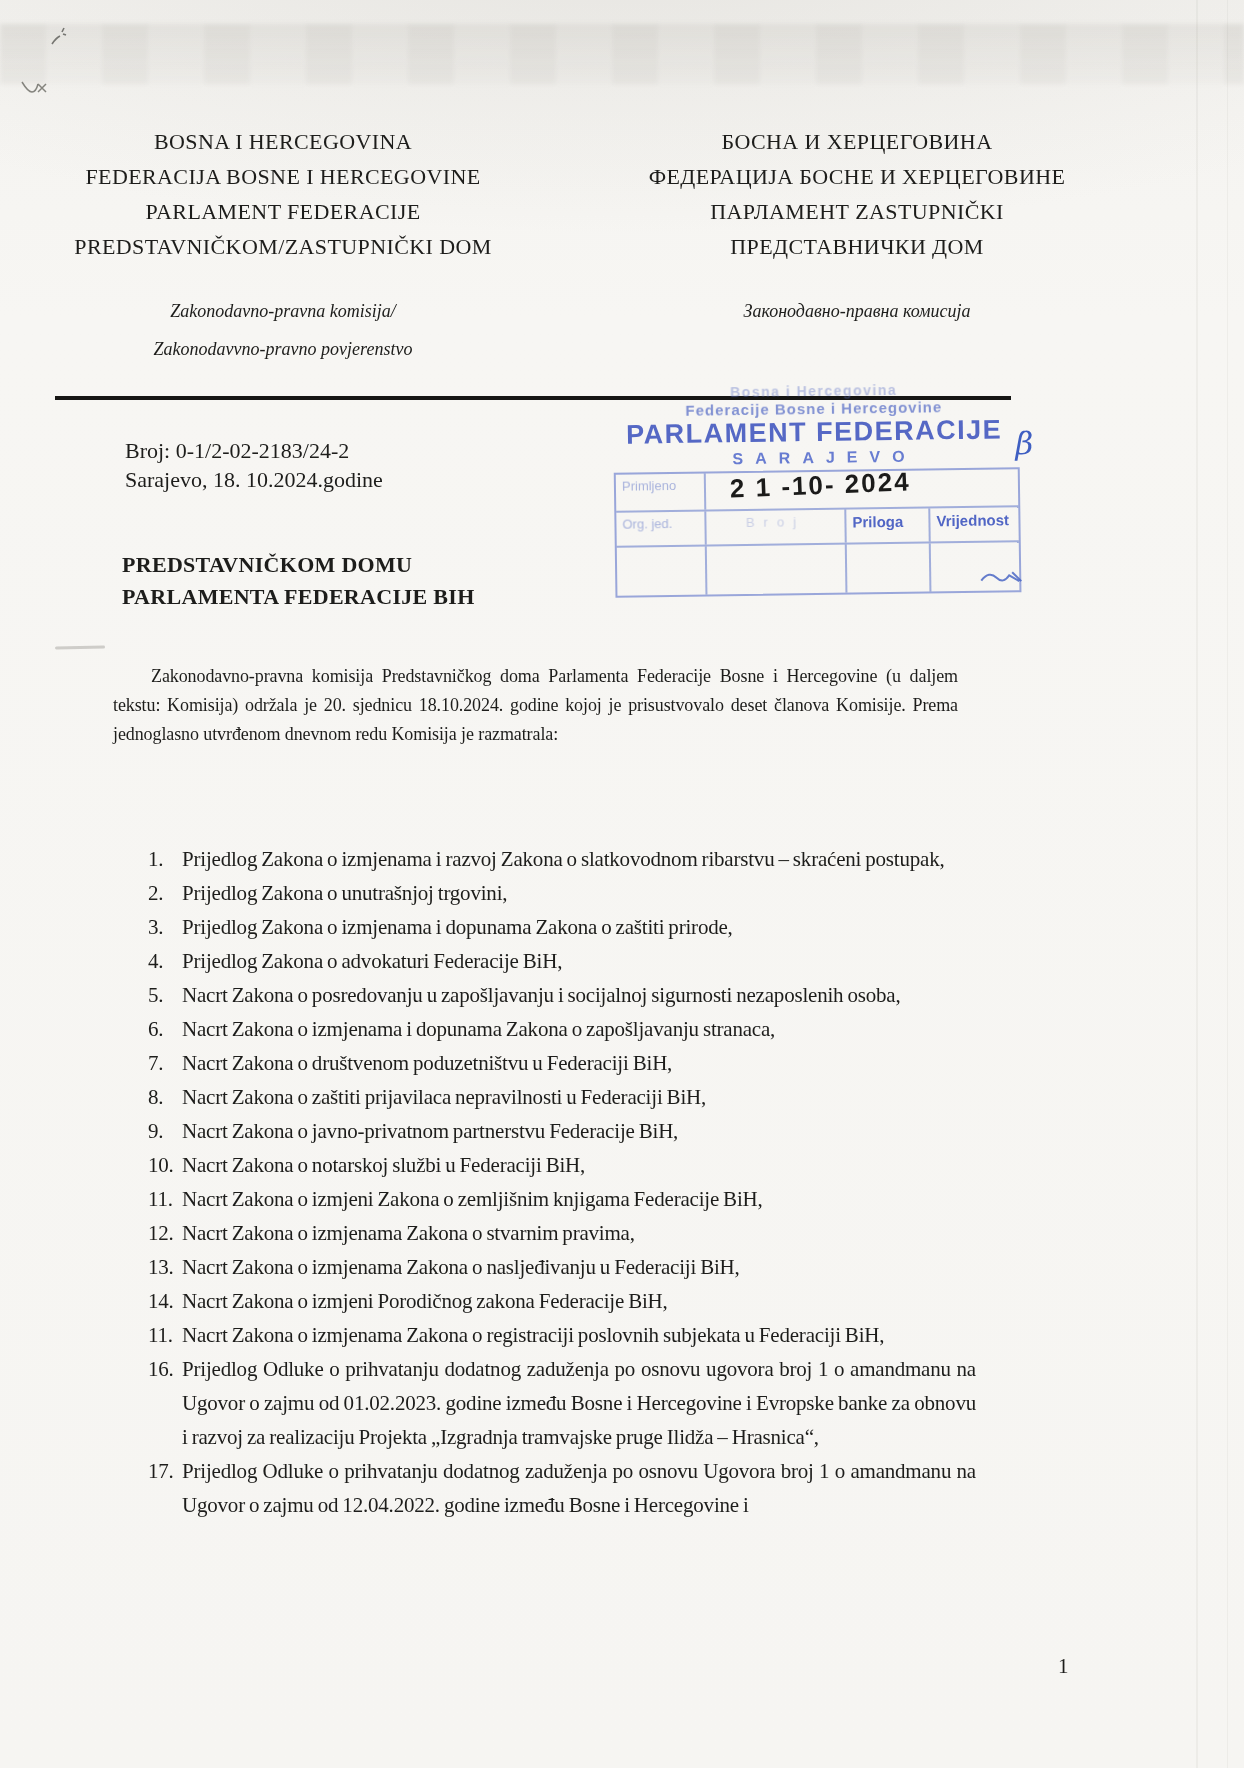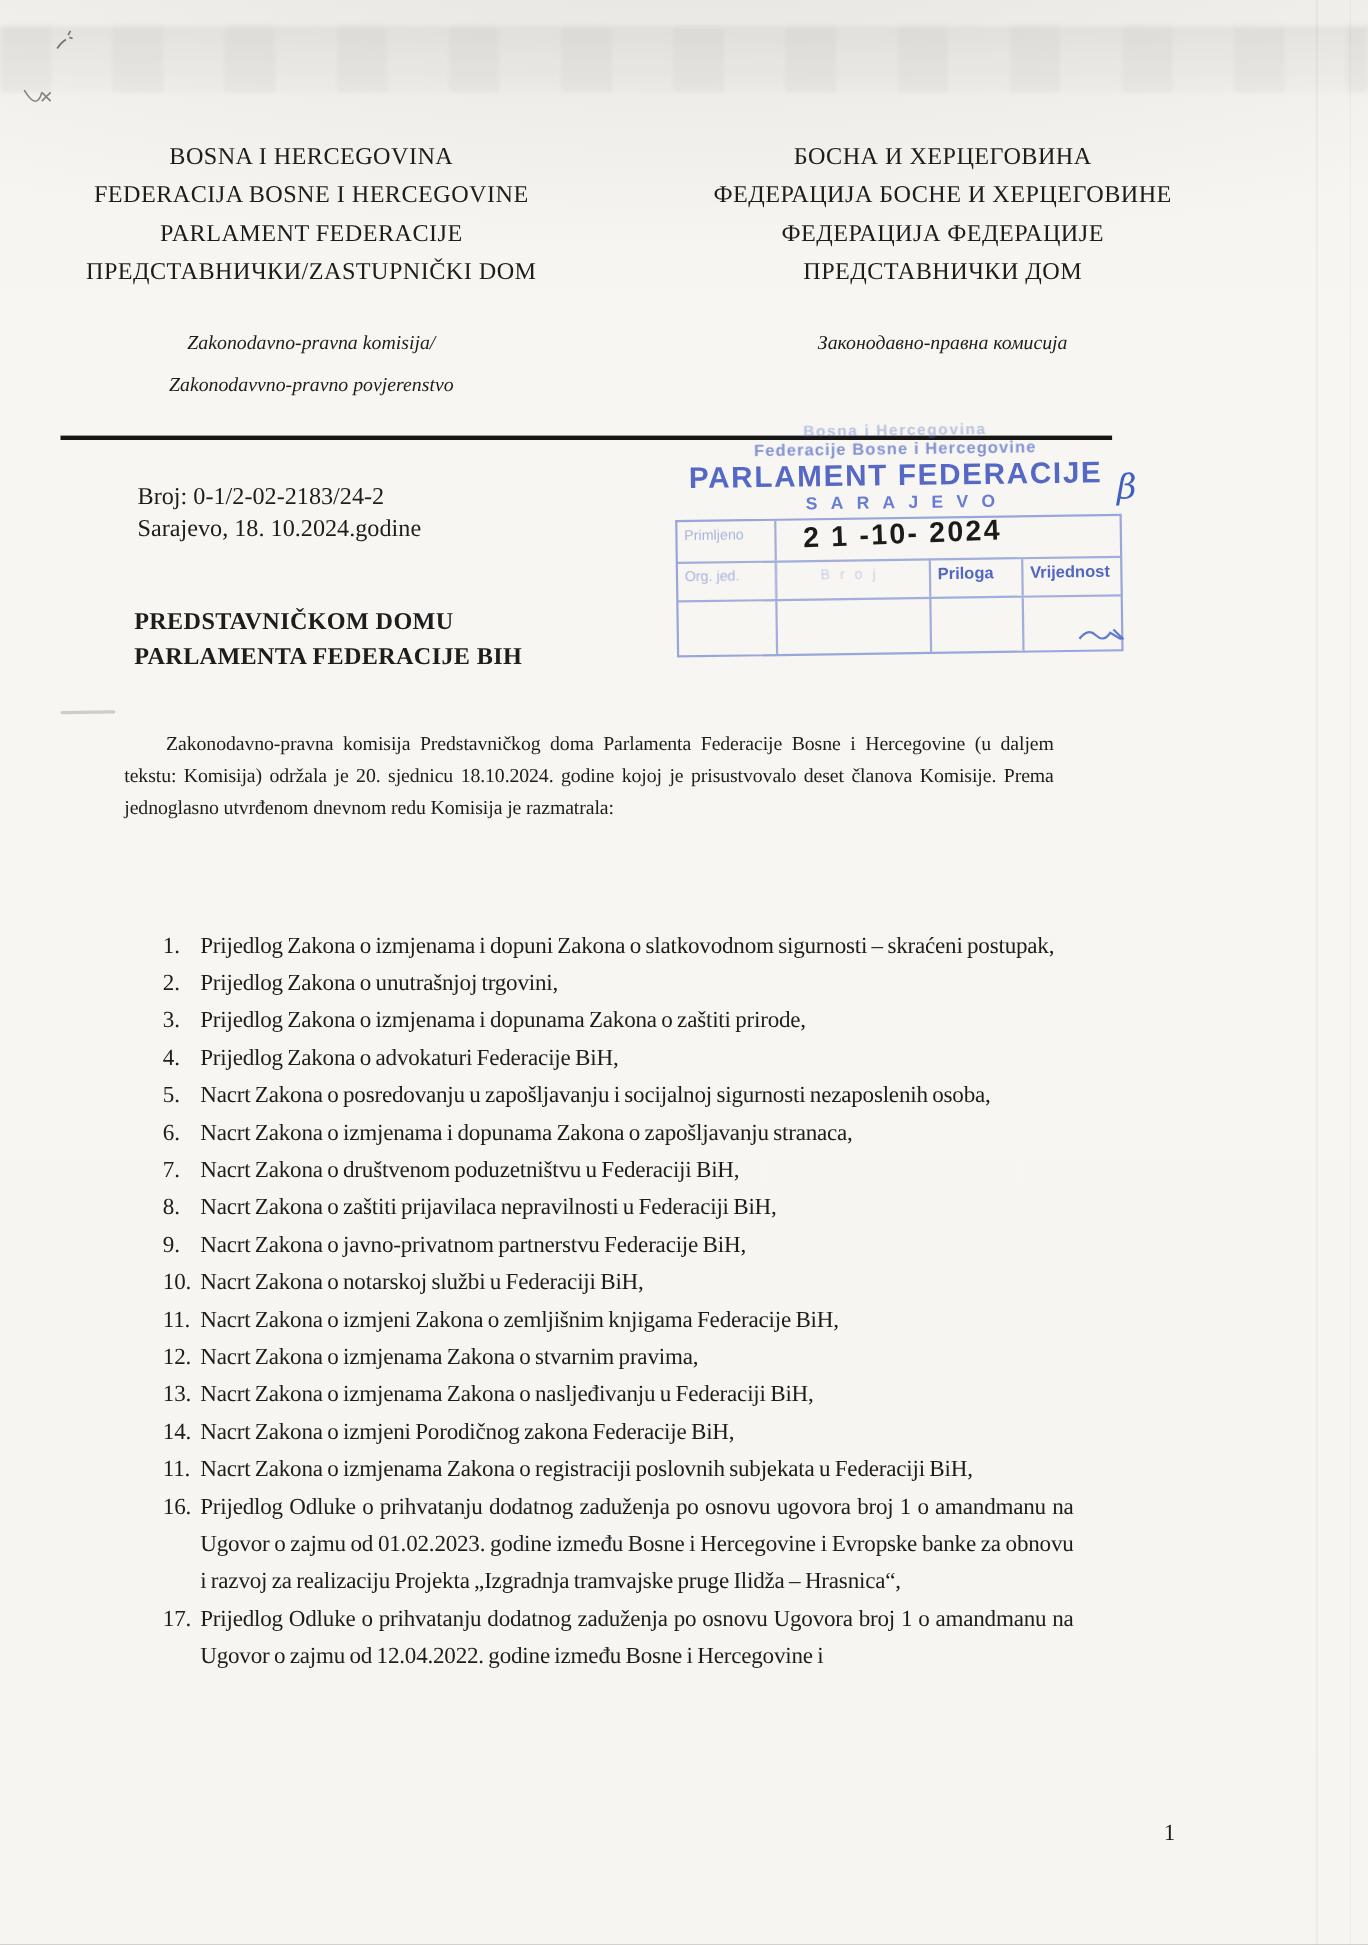--- a/index.html
+++ b/index.html
@@ -110,26 +110,26 @@
   </svg>
   <svg class="pen-mark" style="left:18px;top:76px;" width="34" height="22">
     <path d="M4,6 q6,10 10,10 q4,0 6,-8 M20,8 l8,8 M28,8 l-8,8" stroke="#55554f" stroke-width="1.5" fill="none" opacity="0.7"></path>
   </svg>
   <div class="margin-dash"></div>
 
   <div class="hdr-block hdr-left">
       <div class="hdr-line">BOSNA I HERCEGOVINA</div>
       <div class="hdr-line">FEDERACIJA BOSNE I HERCEGOVINE</div>
       <div class="hdr-line">PARLAMENT FEDERACIJE</div>
-      <div class="hdr-line">ПРЕДСТАВНИЧКИ/ZASTUPNIČKI DOM</div>
+      <div class="hdr-line">PREDSTAVNIČKOM/ZASTUPNIČKI DOM</div>
     </div>
   <div class="hdr-block hdr-right">
       <div class="hdr-line">БОСНА И ХЕРЦЕГОВИНА</div>
       <div class="hdr-line">ФЕДЕРАЦИЈА БОСНЕ И ХЕРЦЕГОВИНЕ</div>
-      <div class="hdr-line">ФЕДЕРАЦИЈА ФЕДЕРАЦИЈЕ</div>
+      <div class="hdr-line">ПАРЛАМЕНТ ZASTUPNIČKI</div>
       <div class="hdr-line">ПРЕДСТАВНИЧКИ ДОМ</div>
     </div>
 
   <div class="committee committee-left">
       <div>Zakonodavno-pravna komisija/</div>
       <div>Zakonodavvno-pravno povjerenstvo</div>
     </div>
   <div class="committee committee-right">
       <div>Законодавно-правна комисија</div>
     </div>
@@ -176,21 +176,21 @@
   <div class="addressee">
     <div>PREDSTAVNIČKOM DOMU</div>
     <div>PARLAMENTA FEDERACIJE BIH</div>
   </div>
 
   <div class="intro">Zakonodavno-pravna komisija Predstavničkog doma Parlamenta Federacije Bosne i Hercegovine (u daljem tekstu: Komisija) održala je 20. sjednicu 18.10.2024. godine kojoj je prisustvovalo deset članova Komisije. Prema jednoglasno utvrđenom dnevnom redu Komisija je razmatrala:</div>
 
   <ol class="agenda">
       <li class="agenda-item">
       <span class="num">1.</span>
-      <span class="txt">Prijedlog Zakona o izmjenama i dopuni Zakona o slatkovodnom sigurnosti – skraćeni postupak,</span>
+      <span class="txt">Prijedlog Zakona o izmjenama i razvoj Zakona o slatkovodnom ribarstvu – skraćeni postupak,</span>
     </li>
       <li class="agenda-item">
       <span class="num">2.</span>
       <span class="txt">Prijedlog Zakona o unutrašnjoj trgovini,</span>
     </li>
       <li class="agenda-item">
       <span class="num">3.</span>
       <span class="txt">Prijedlog Zakona o izmjenama i dopunama Zakona o zaštiti prirode,</span>
     </li>
       <li class="agenda-item">

